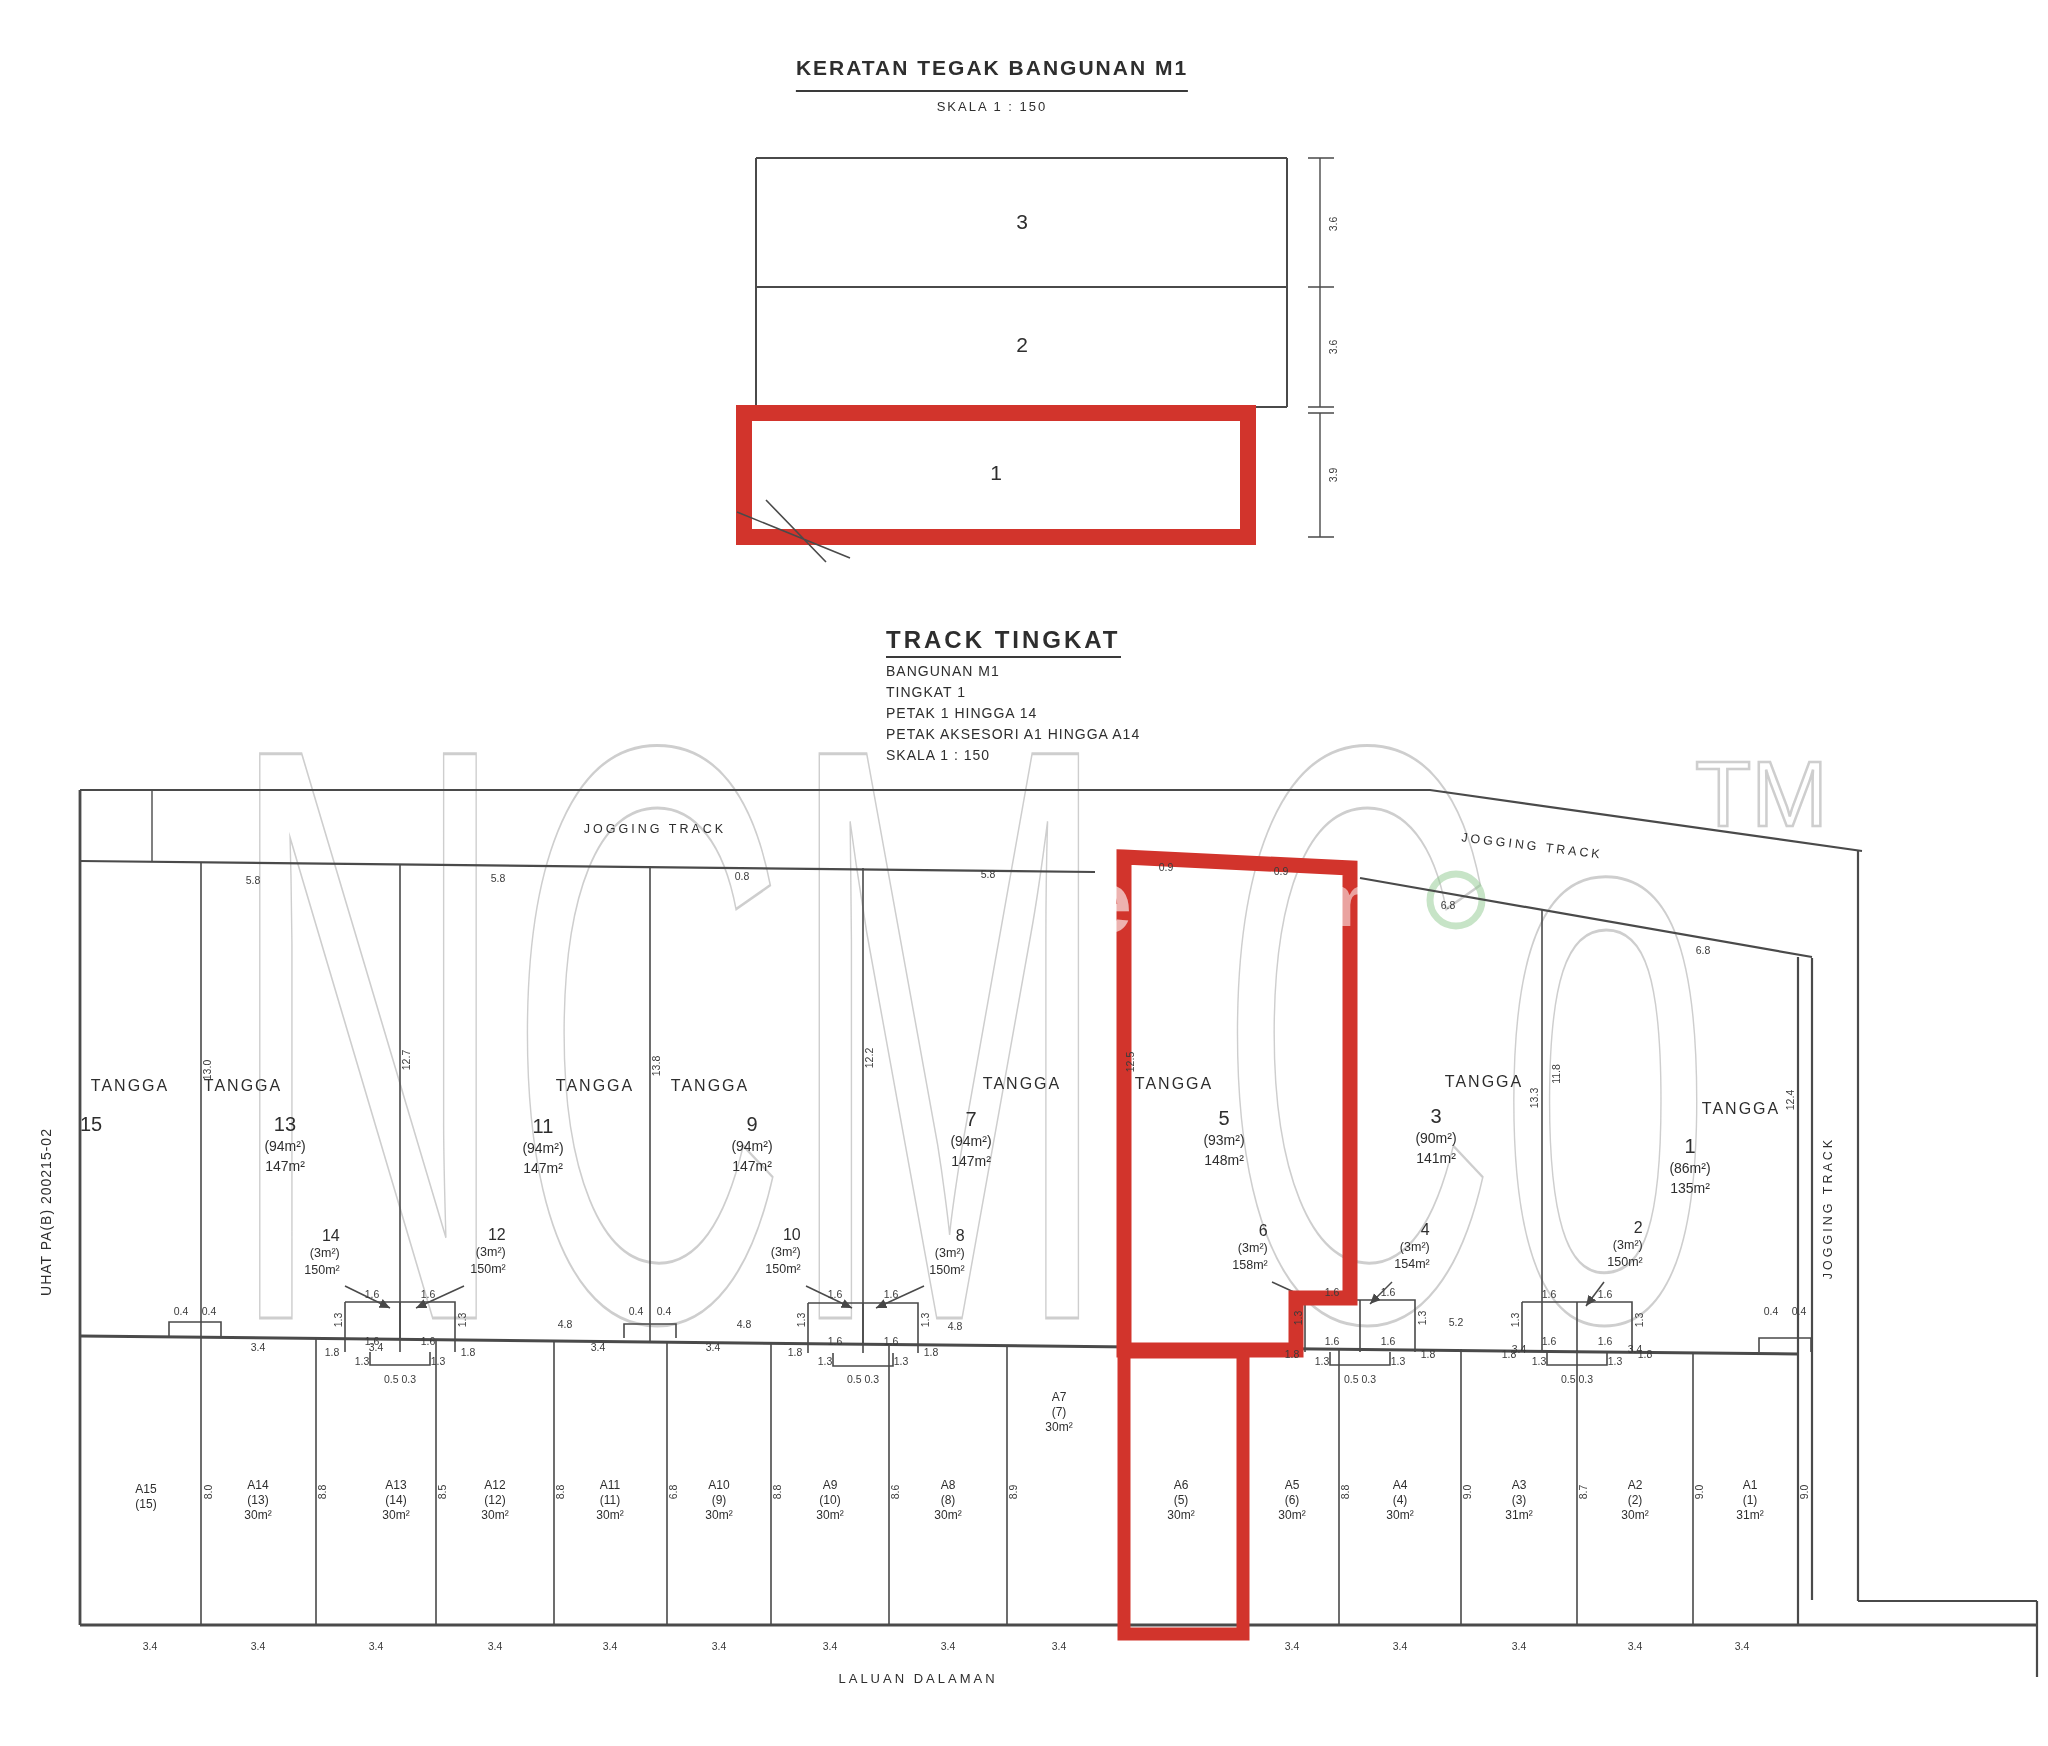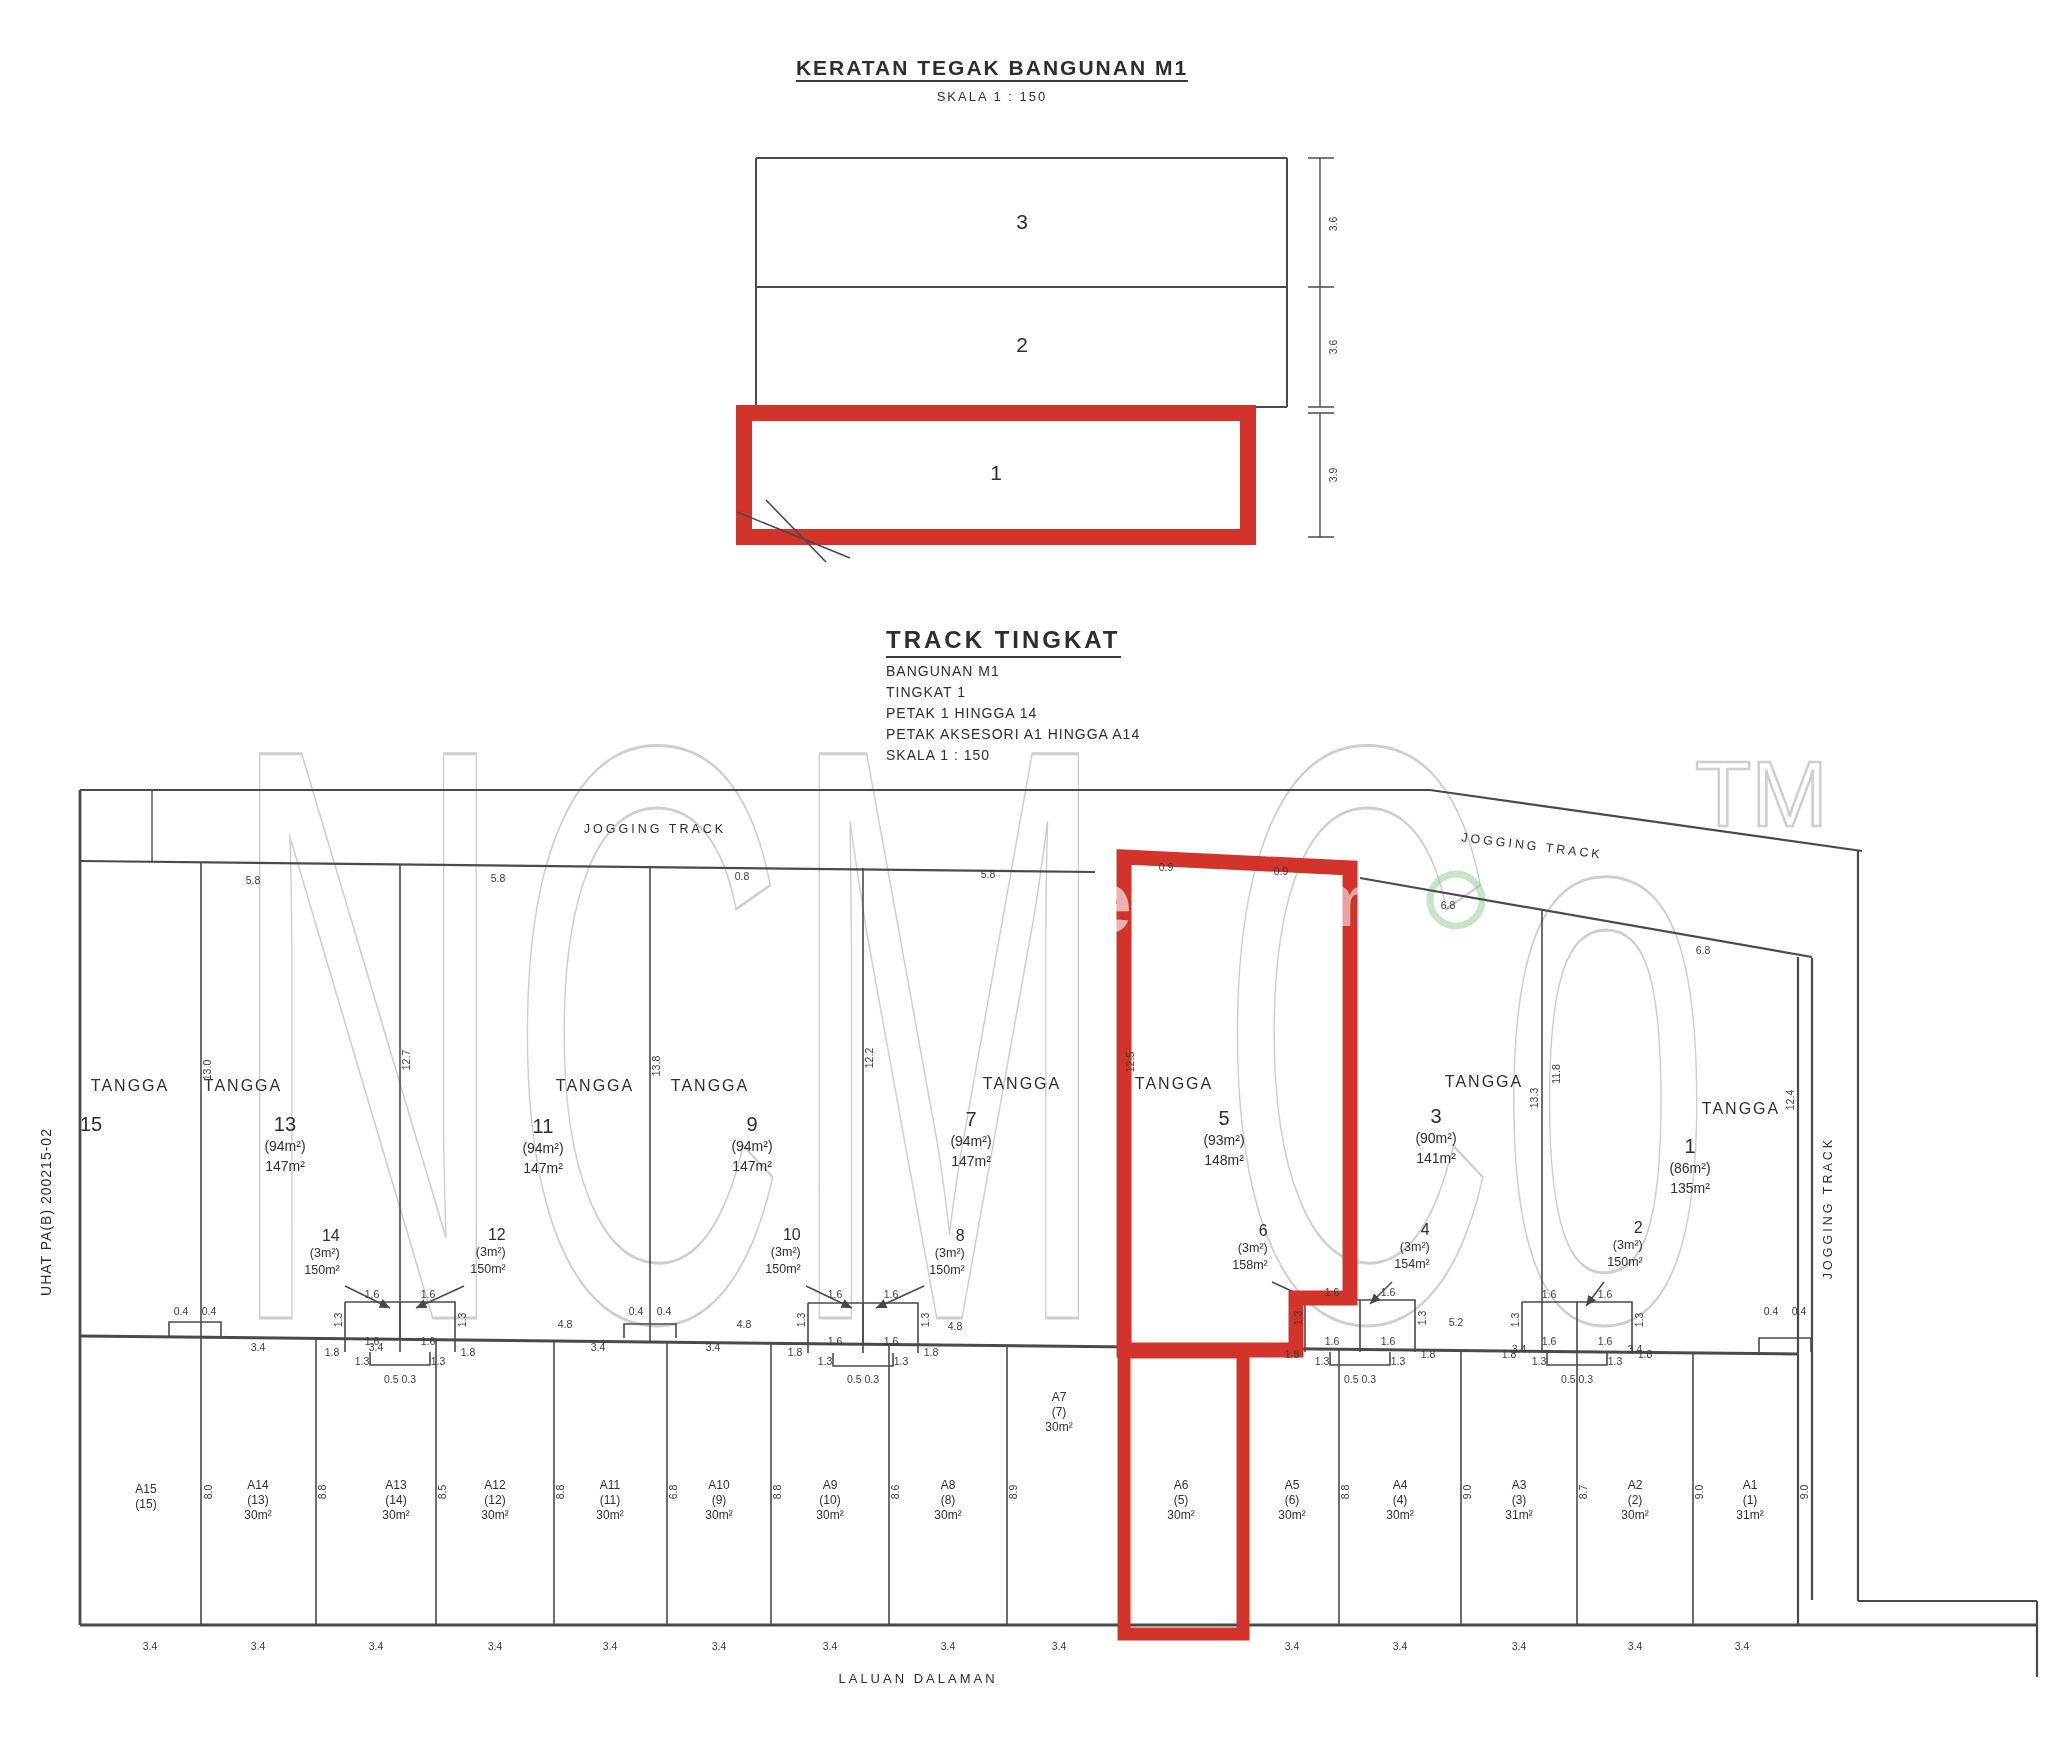--- a/index.html
+++ b/index.html
@@ -12,21 +12,21 @@
   .legend{position:absolute;left:30px;top:36px;}
   .legend-title{font-size:20px;font-weight:bold;letter-spacing:2px;border-bottom:2px solid #3a3a3a;
                 display:inline-block;padding-bottom:3px;}
   .legend-row{display:flex;align-items:center;margin-top:26px;}
   .legend-box{display:inline-block;width:82px;border:2px solid #3a3a3a;text-align:center;
               font-size:17px;padding:7px 0;letter-spacing:1px;}
   .legend-text{font-size:17px;letter-spacing:2px;margin-left:32px;}
 
   
   .sec-head{position:absolute;left:992px;top:56px;transform:translateX(-50%);text-align:center;}
-  .sec-title{font-size:21px;font-weight:bold;letter-spacing:2px;border-bottom:2px solid #3a3a3a;padding-bottom:0;}
+  .sec-title{font-size:21px;font-weight:bold;letter-spacing:2px;border-bottom:2px solid #3a3a3a;padding-bottom:10px;}
   .sec-scale{font-size:13px;letter-spacing:2px;margin-top:7px;}
 
   
   .plan-head{position:absolute;left:886px;top:626px;}
   .plan-title{font-size:24px;font-weight:bold;letter-spacing:3px;border-bottom:2px solid #3a3a3a;
               display:inline-block;padding-bottom:2px;}
   .plan-sub{font-size:14px;letter-spacing:1px;margin-top:5px;line-height:16px;}
 
   .floor-no{position:absolute;transform:translate(-50%,-50%);font-size:21px;}
   .dim{position:absolute;transform:translate(-50%,-50%);font-size:10.5px;white-space:nowrap;color:#3b3b3b;}

